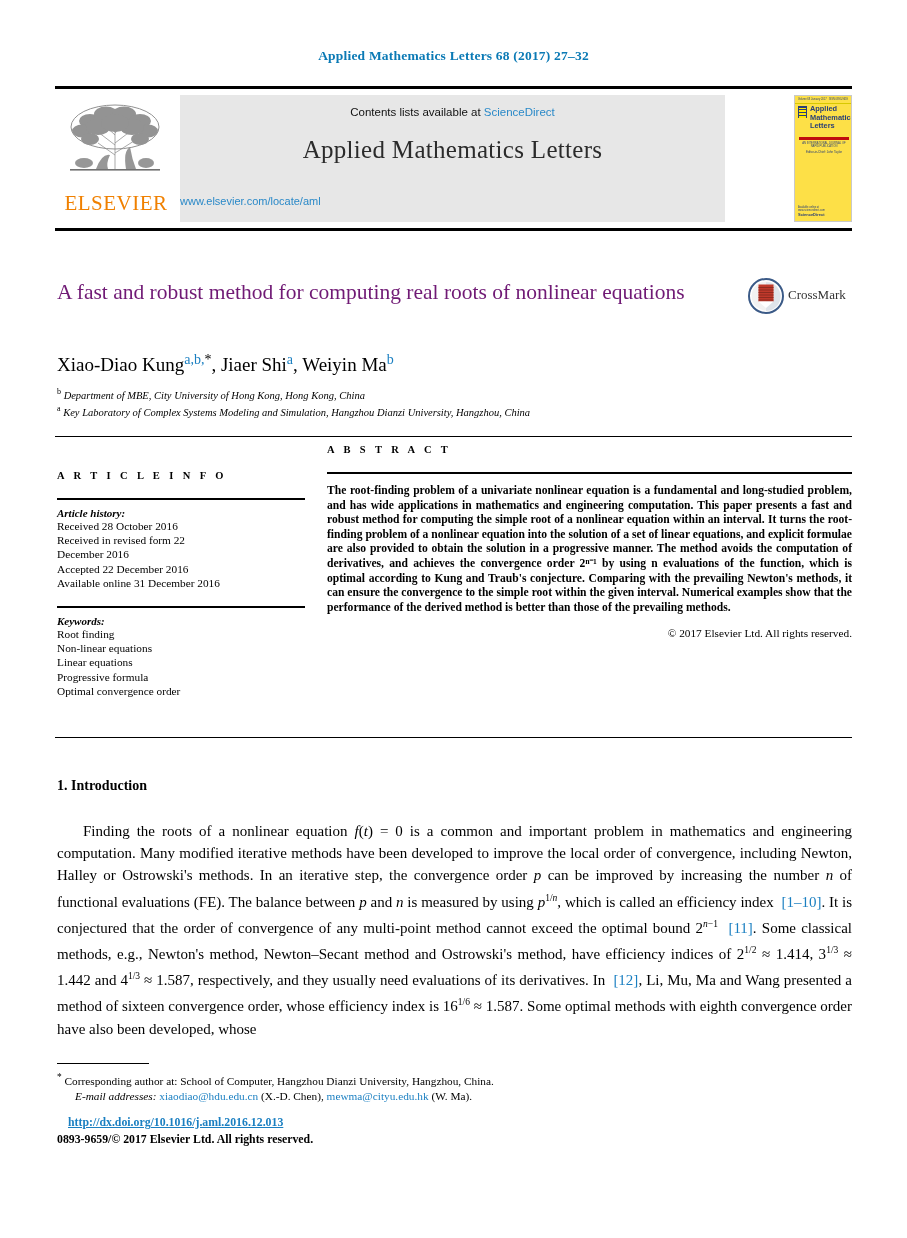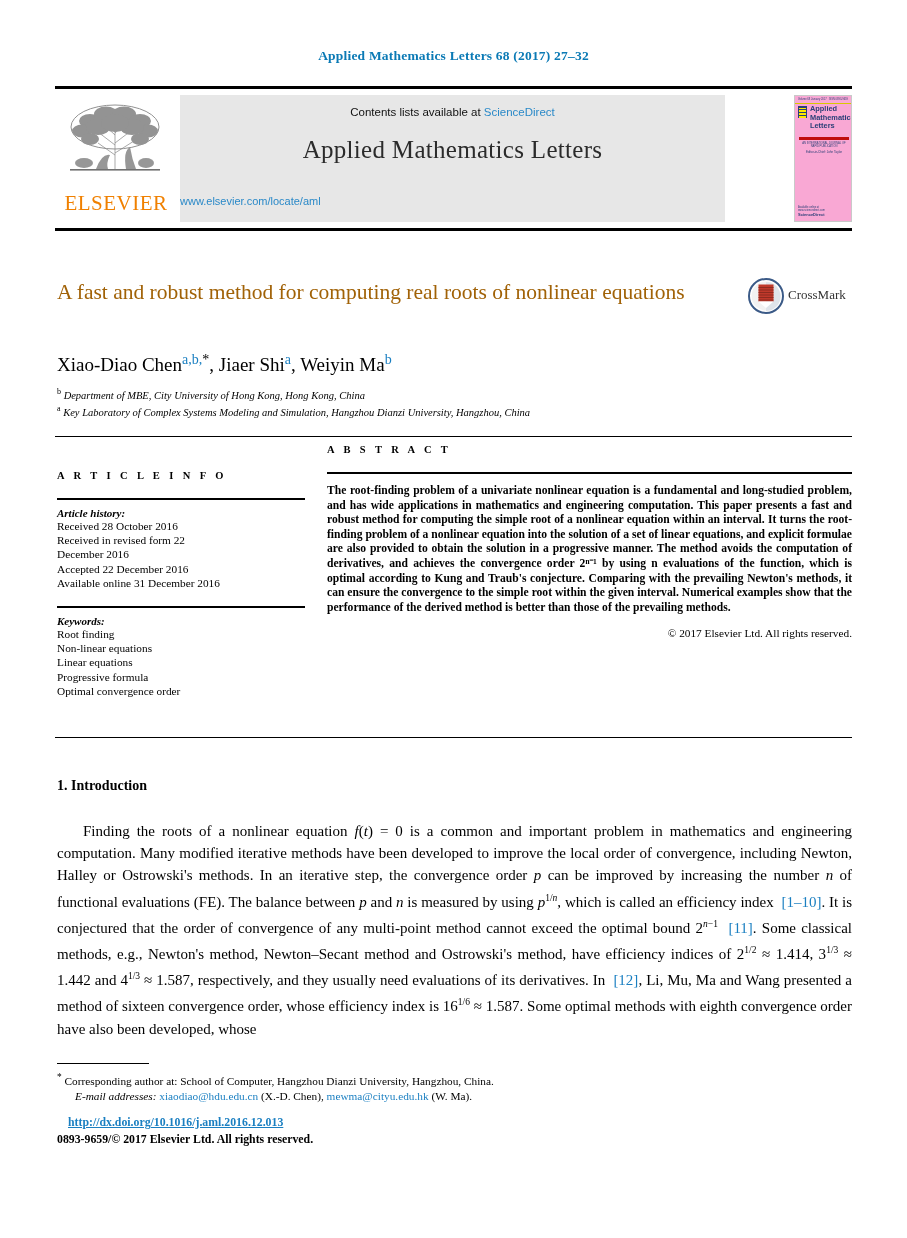--- a/index.html
+++ b/index.html
@@ -57,21 +57,21 @@
   .elsevier { position:absolute; left:5px; top:4px; width:110px; height:120px; }
   .els-word {
     position:absolute; left:0; top:92px; width:112px; text-align:center;
     font-family:"Liberation Serif", serif; font-size:21px; color:#f08000;
     letter-spacing:.5px;
   }
 
   
   .cover {
     position:absolute; right:0; top:0; width:58px; height:127px;
-    background:#f9a8d4; border:1px solid #c9c9c9; box-sizing:border-box;
+    background:#fde047; border:1px solid #c9c9c9; box-sizing:border-box;
     overflow:hidden;
   }
   .cover-top { position:absolute; left:0; top:0; width:100%; height:7px; border-bottom:1px solid #d8c800; }
   .cover-topbar { position:absolute; left:3px; top:1.5px; font-size:2.6px; color:#2a3f77; font-family:"Liberation Sans", sans-serif; }
   .cover-topbar.r { left:auto; right:3px; }
   .cover-badge { position:absolute; left:3px; top:10px; width:9px; height:12px; background:#2a3f77; }
   .cover-badge i { display:block; height:1.3px; background:#ffe800; margin:1.6px 1px 0 1px; }
   .cover-title {
     position:absolute; left:15px; top:9px; width:42px;
     font-family:"Liberation Sans", sans-serif;
@@ -93,21 +93,21 @@
   .cover-foot .l2 { font-size:4px; font-weight:bold; color:#2a3f77; font-family:"Liberation Sans", sans-serif; }
 
   .mast-bottom-rule {
     position:absolute; left:55px; top:228px; width:797px; height:3px; background:#000;
   }
 
   
   .title {
     position:absolute; left:57px; top:278px; width:640px;
     font-family:"Liberation Serif", serif;
-    font-size:21.5px; line-height:29px; color:#a16207;
+    font-size:21.5px; line-height:29px; color:#701a75;
   }
   .crossmark { position:absolute; left:748px; top:278px; width:104px; height:40px; }
   .cm-label {
     position:absolute; left:40px; top:9px;
     font-family:"Liberation Serif", serif; font-size:13px; color:#333;
   }
 
   .authors {
     position:absolute; left:57px; top:352px; width:700px;
     font-family:"Liberation Serif", serif; font-size:19px; color:#000;
@@ -281,21 +281,21 @@
         <line x1="10.5" y1="17" x2="25.5" y2="17"></line>
         <line x1="10.5" y1="19.5" x2="25.5" y2="19.5"></line>
         <line x1="10.5" y1="22" x2="25.5" y2="22"></line>
       </g>
       <path d="M10.5 23.5 L18 30 L25.5 23.5 Z" fill="#ffffff"></path>
     </svg>
     <div class="cm-label">CrossMark</div>
   </div>
 
   <div class="authors">
-    <span><span>Xiao-Diao Chen</span><sup>a,b,</sup><sup class="star">*</sup></span><span>, </span><span><span>Jiaer Shi</span><sup>a</sup></span><span>, </span><span><span>Weiyin Ma</span><sup>b</sup></span>
+    <span><span>Xiao-Diao Kung</span><sup>a,b,</sup><sup class="star">*</sup></span><span>, </span><span><span>Jiaer Shi</span><sup>a</sup></span><span>, </span><span><span>Weiyin Ma</span><sup>b</sup></span>
   </div>
 
   <div class="affil">
     <div><sup>b</sup> <span>Department of MBE, City University of Hong Kong, Hong Kong, China</span></div>
     <div><sup>a</sup> <span>Key Laboratory of Complex Systems Modeling and Simulation, Hangzhou Dianzi University, Hangzhou, China</span></div>
   </div>
 
   <div class="rule-thin-1"></div>
 
   <div class="col-info">

